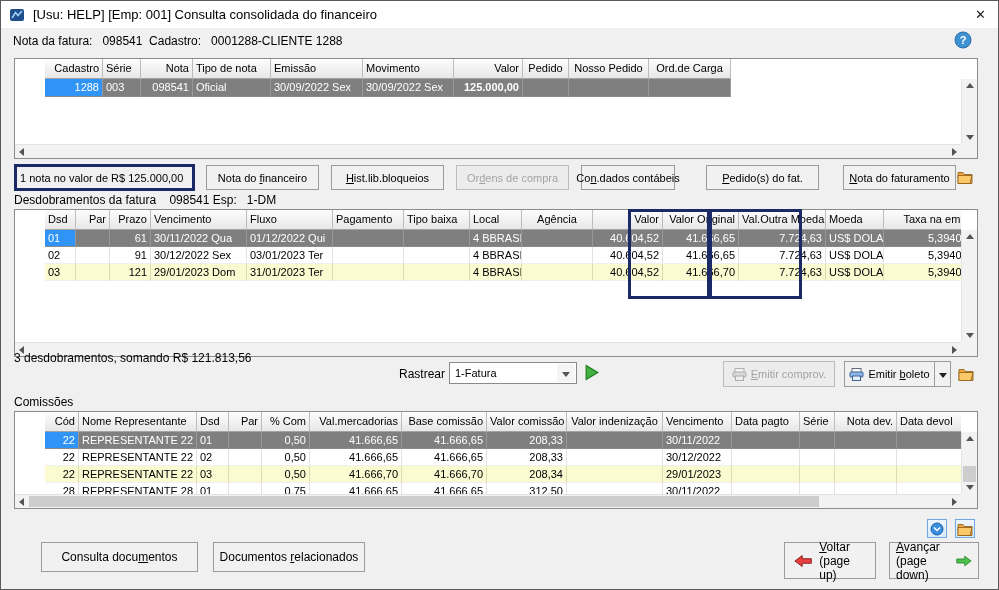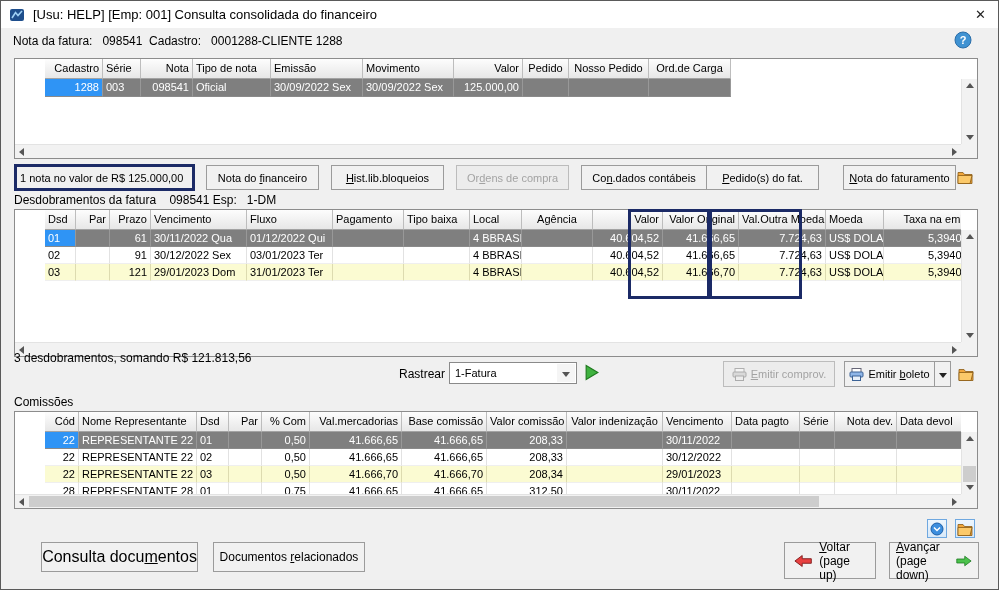--- a/index.html
+++ b/index.html
@@ -101,21 +101,21 @@
           <div class="g-hcell al-c" style="width: 82px;">Ord.de Carga</div>
         </div>
         <div>
           <div class="g-row sel" style="height: 18px;">
             <div class="g-cell al-r" style="width: 58px; height: 18px;">1288</div>
             <div class="g-cell al-l" style="width: 38px; height: 18px;">003</div>
             <div class="g-cell al-r" style="width: 52px; height: 18px;">098541</div>
             <div class="g-cell al-l" style="width: 78px; height: 18px;">Oficial</div>
             <div class="g-cell al-l" style="width: 92px; height: 18px;">30/09/2022 Sex</div>
             <div class="g-cell al-l" style="width: 91px; height: 18px;">30/09/2022 Sex</div>
-            <div class="g-cell al-r" style="width: 69px; height: 18px;">125.000,00</div>
+            <div class="g-cell al-r" style="width: 69px; height: 18px; font-weight: bold;">125.000,00</div>
             <div class="g-cell al-l" style="width: 46px; height: 18px;"></div>
             <div class="g-cell al-l" style="width: 80px; height: 18px;"></div>
             <div class="g-cell al-l" style="width: 82px; height: 18px;"></div>
           </div>
         </div>
       </div>
     <div class="vscroll">
       <div class="sbtn v-up">
           <span class="tri up"></span>
         </div>
@@ -140,21 +140,21 @@
 
   <div class="btn" style="left:205px;top:164px;width:113px;height:25px;">
     <span><span>Nota do </span><span class="u">f</span><span>inanceiro</span></span>
   </div>
   <div class="btn" style="left:330px;top:164px;width:113px;height:25px;">
     <span><span></span><span class="u">H</span><span>ist.lib.bloqueios</span></span>
   </div>
   <div class="btn disabled" style="left:455px;top:164px;width:113px;height:25px;">
     <span><span>Or</span><span class="u">d</span><span>ens de compra</span></span>
   </div>
-  <div class="btn" style="left:580px;top:164px;width:126px;height:25px;">
+  <div class="btn" style="left:580px;top:164px;width:94px;height:25px;">
     <span><span>Co</span><span class="u">n</span><span>.dados contábeis</span></span>
   </div>
   <div class="btn" style="left:705px;top:164px;width:113px;height:25px;">
     <span><span></span><span class="u">P</span><span>edido(s) do fat.</span></span>
   </div>
   <div class="btn" style="left:830px;top:164px;width:113px;height:25px;margin-left:12px;">
     <span><span></span><span class="u">N</span><span>ota do faturamento</span></span>
   </div>
   <div class="icbtn" style="left:954px;top:166px;width:20px;height:20px;">
     <svg width="16" height="14" viewBox="0 0 16 14">
@@ -412,21 +412,21 @@
       <path d="M4 5.5 L7 8.5 L10 5.5" stroke="#fff" fill="none" stroke-width="1.5"></path>
     </svg>
   </div>
   <div class="icbtn framed" style="left:954px;top:518px;width:20px;height:19px;">
     <svg width="16" height="14" viewBox="0 0 16 14">
       <path d="M1 2.5 h5 l1.5 2 H15 v9 H1 z" fill="#f0a63c" stroke="#8a5a14" stroke-width="0.8"></path>
       <path d="M1 5.5 h14 l-2 8 H1 z" fill="#fbc96a" stroke="#8a5a14" stroke-width="0.8"></path>
     </svg>
   </div>
 
-  <div class="btn" style="left:40px;top:541px;width:157px;height:30px;font-size:16px;">
+  <div class="btn" style="left:40px;top:541px;width:157px;height:30px;font-size:12px;">
     <span><span>Consulta docu</span><span class="u">m</span><span>entos</span></span>
   </div>
   <div class="btn" style="left:212px;top:541px;width:152px;height:30px;font-size:12px;">
     <span><span>Documentos </span><span class="u">r</span><span>elacionados</span></span>
   </div>
 
   <div class="navbtn" style="left:783px;top:541px;width:92px;height:37px;">
     <svg width="20" height="14" viewBox="0 0 20 14">
       <path d="M9 1 L9 4.5 H19 V9.5 H9 V13 L1 7 z" fill="#e84040" stroke="#7d1a1a"></path>
     </svg>

